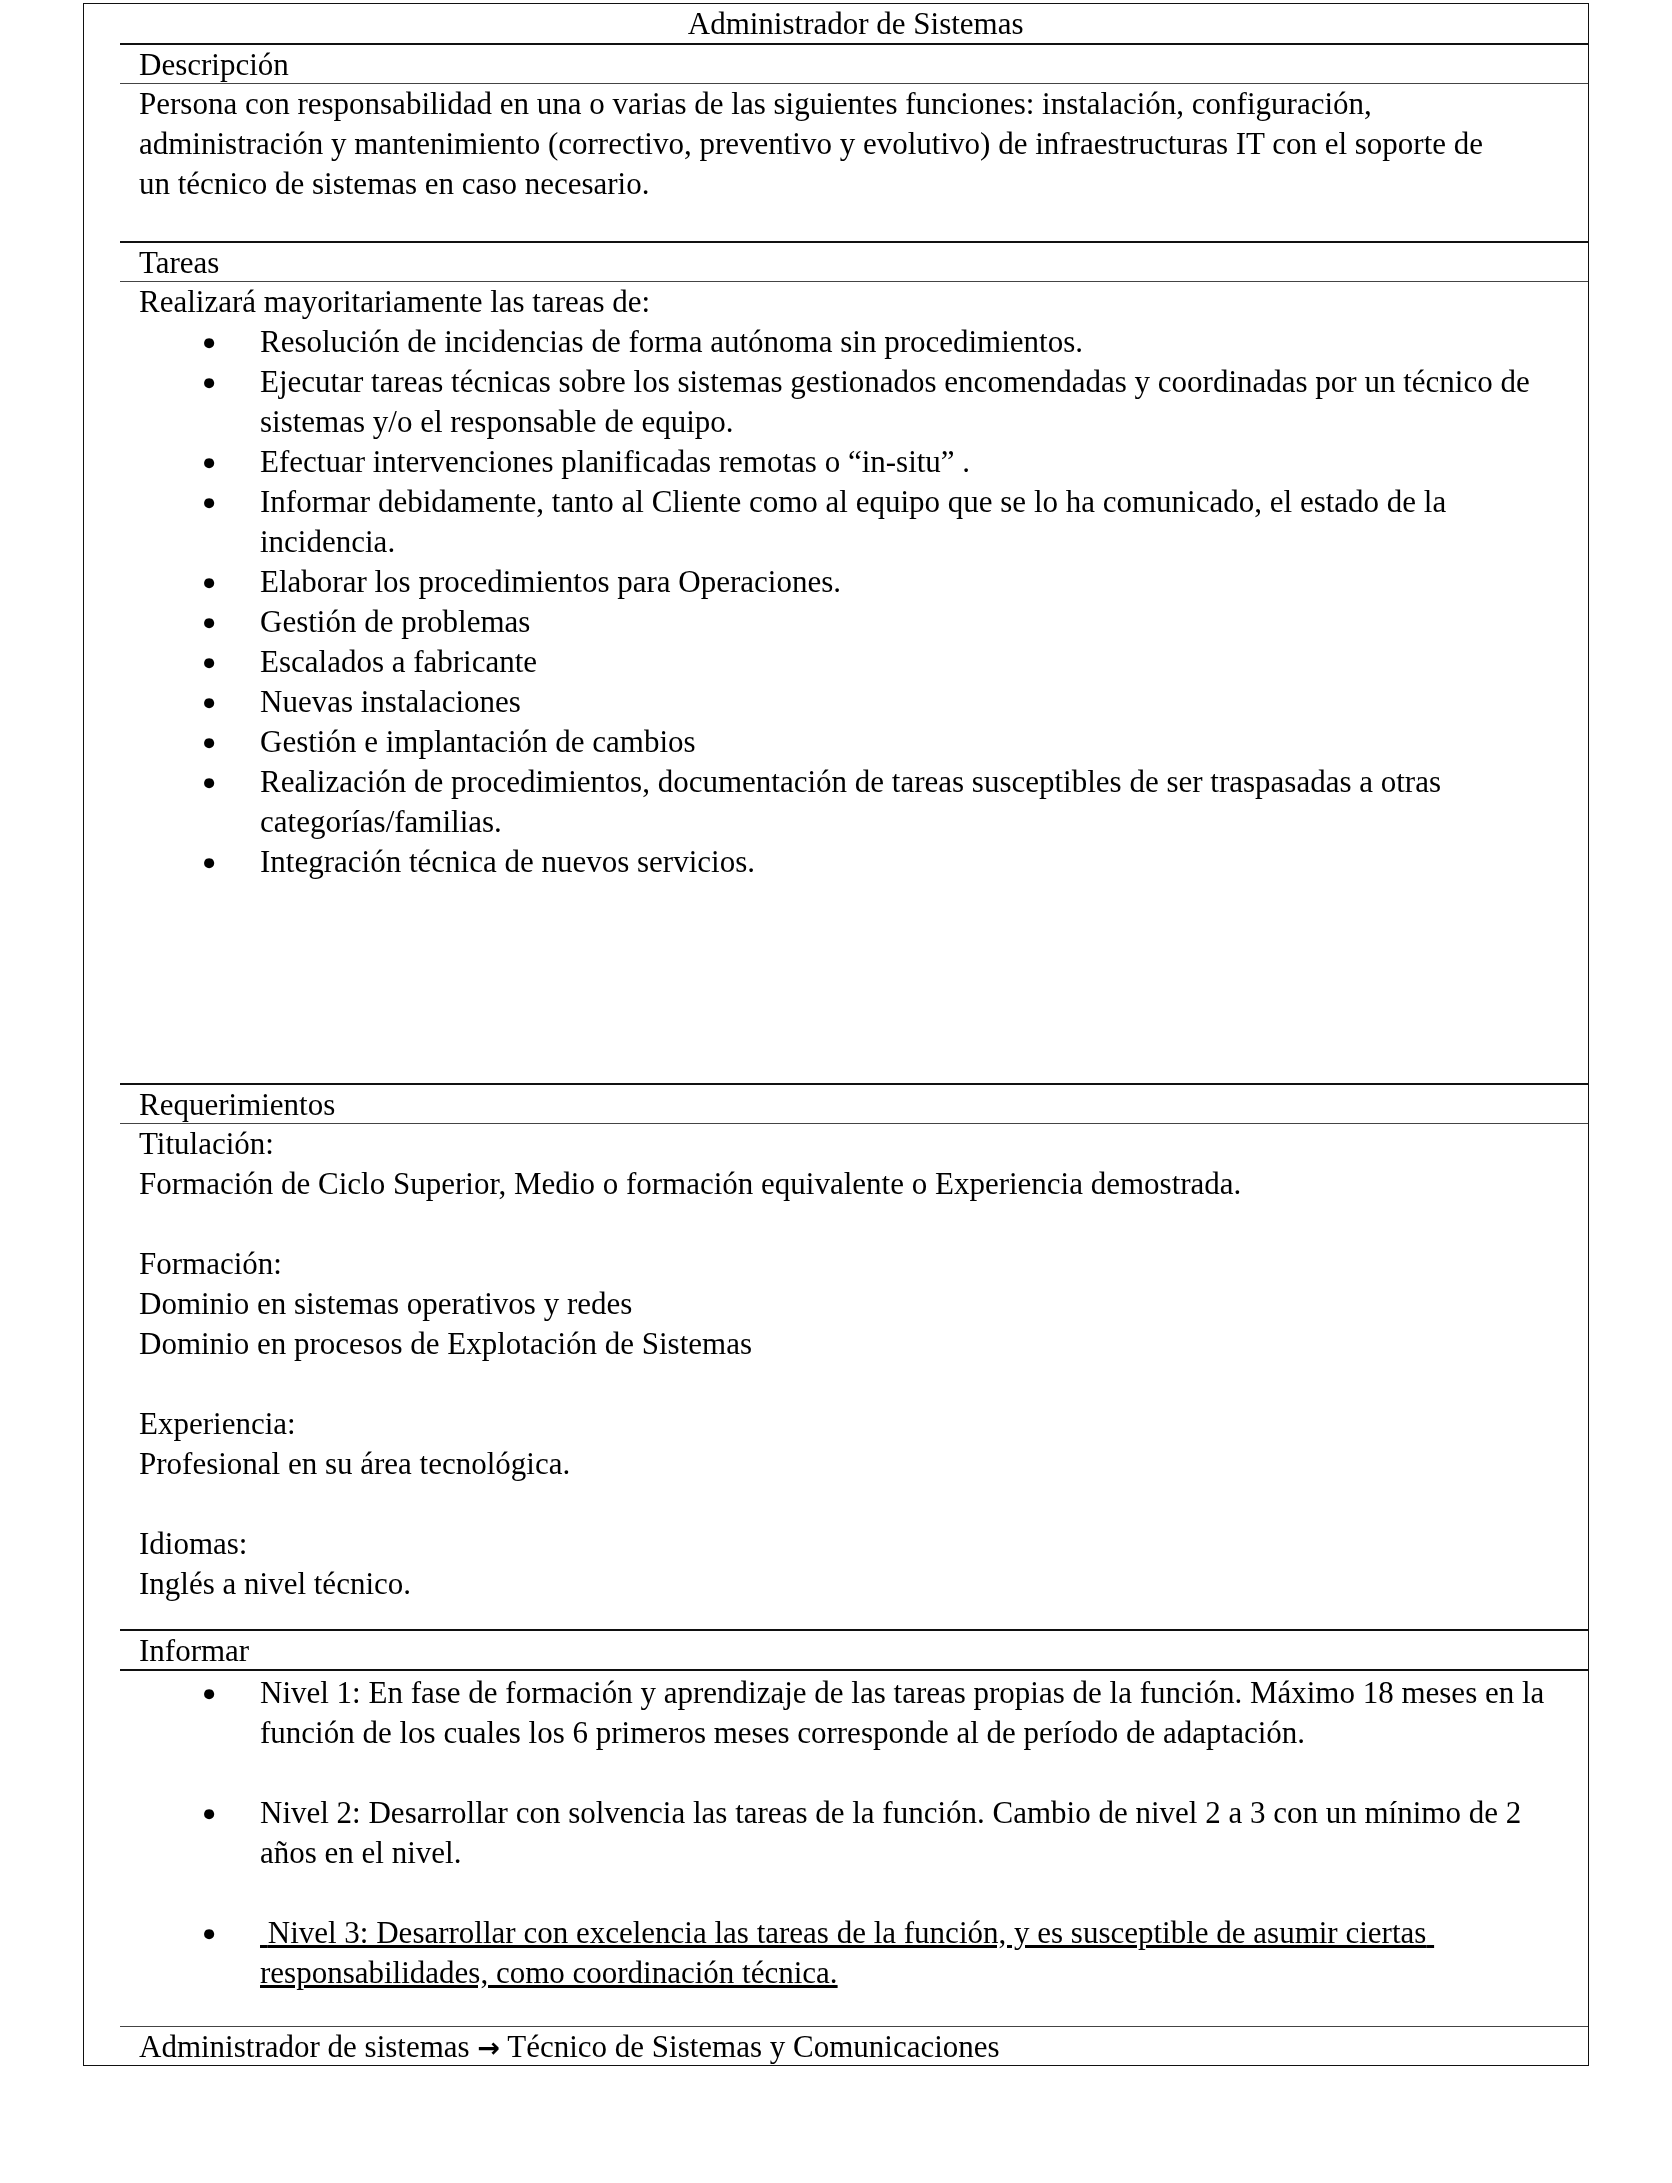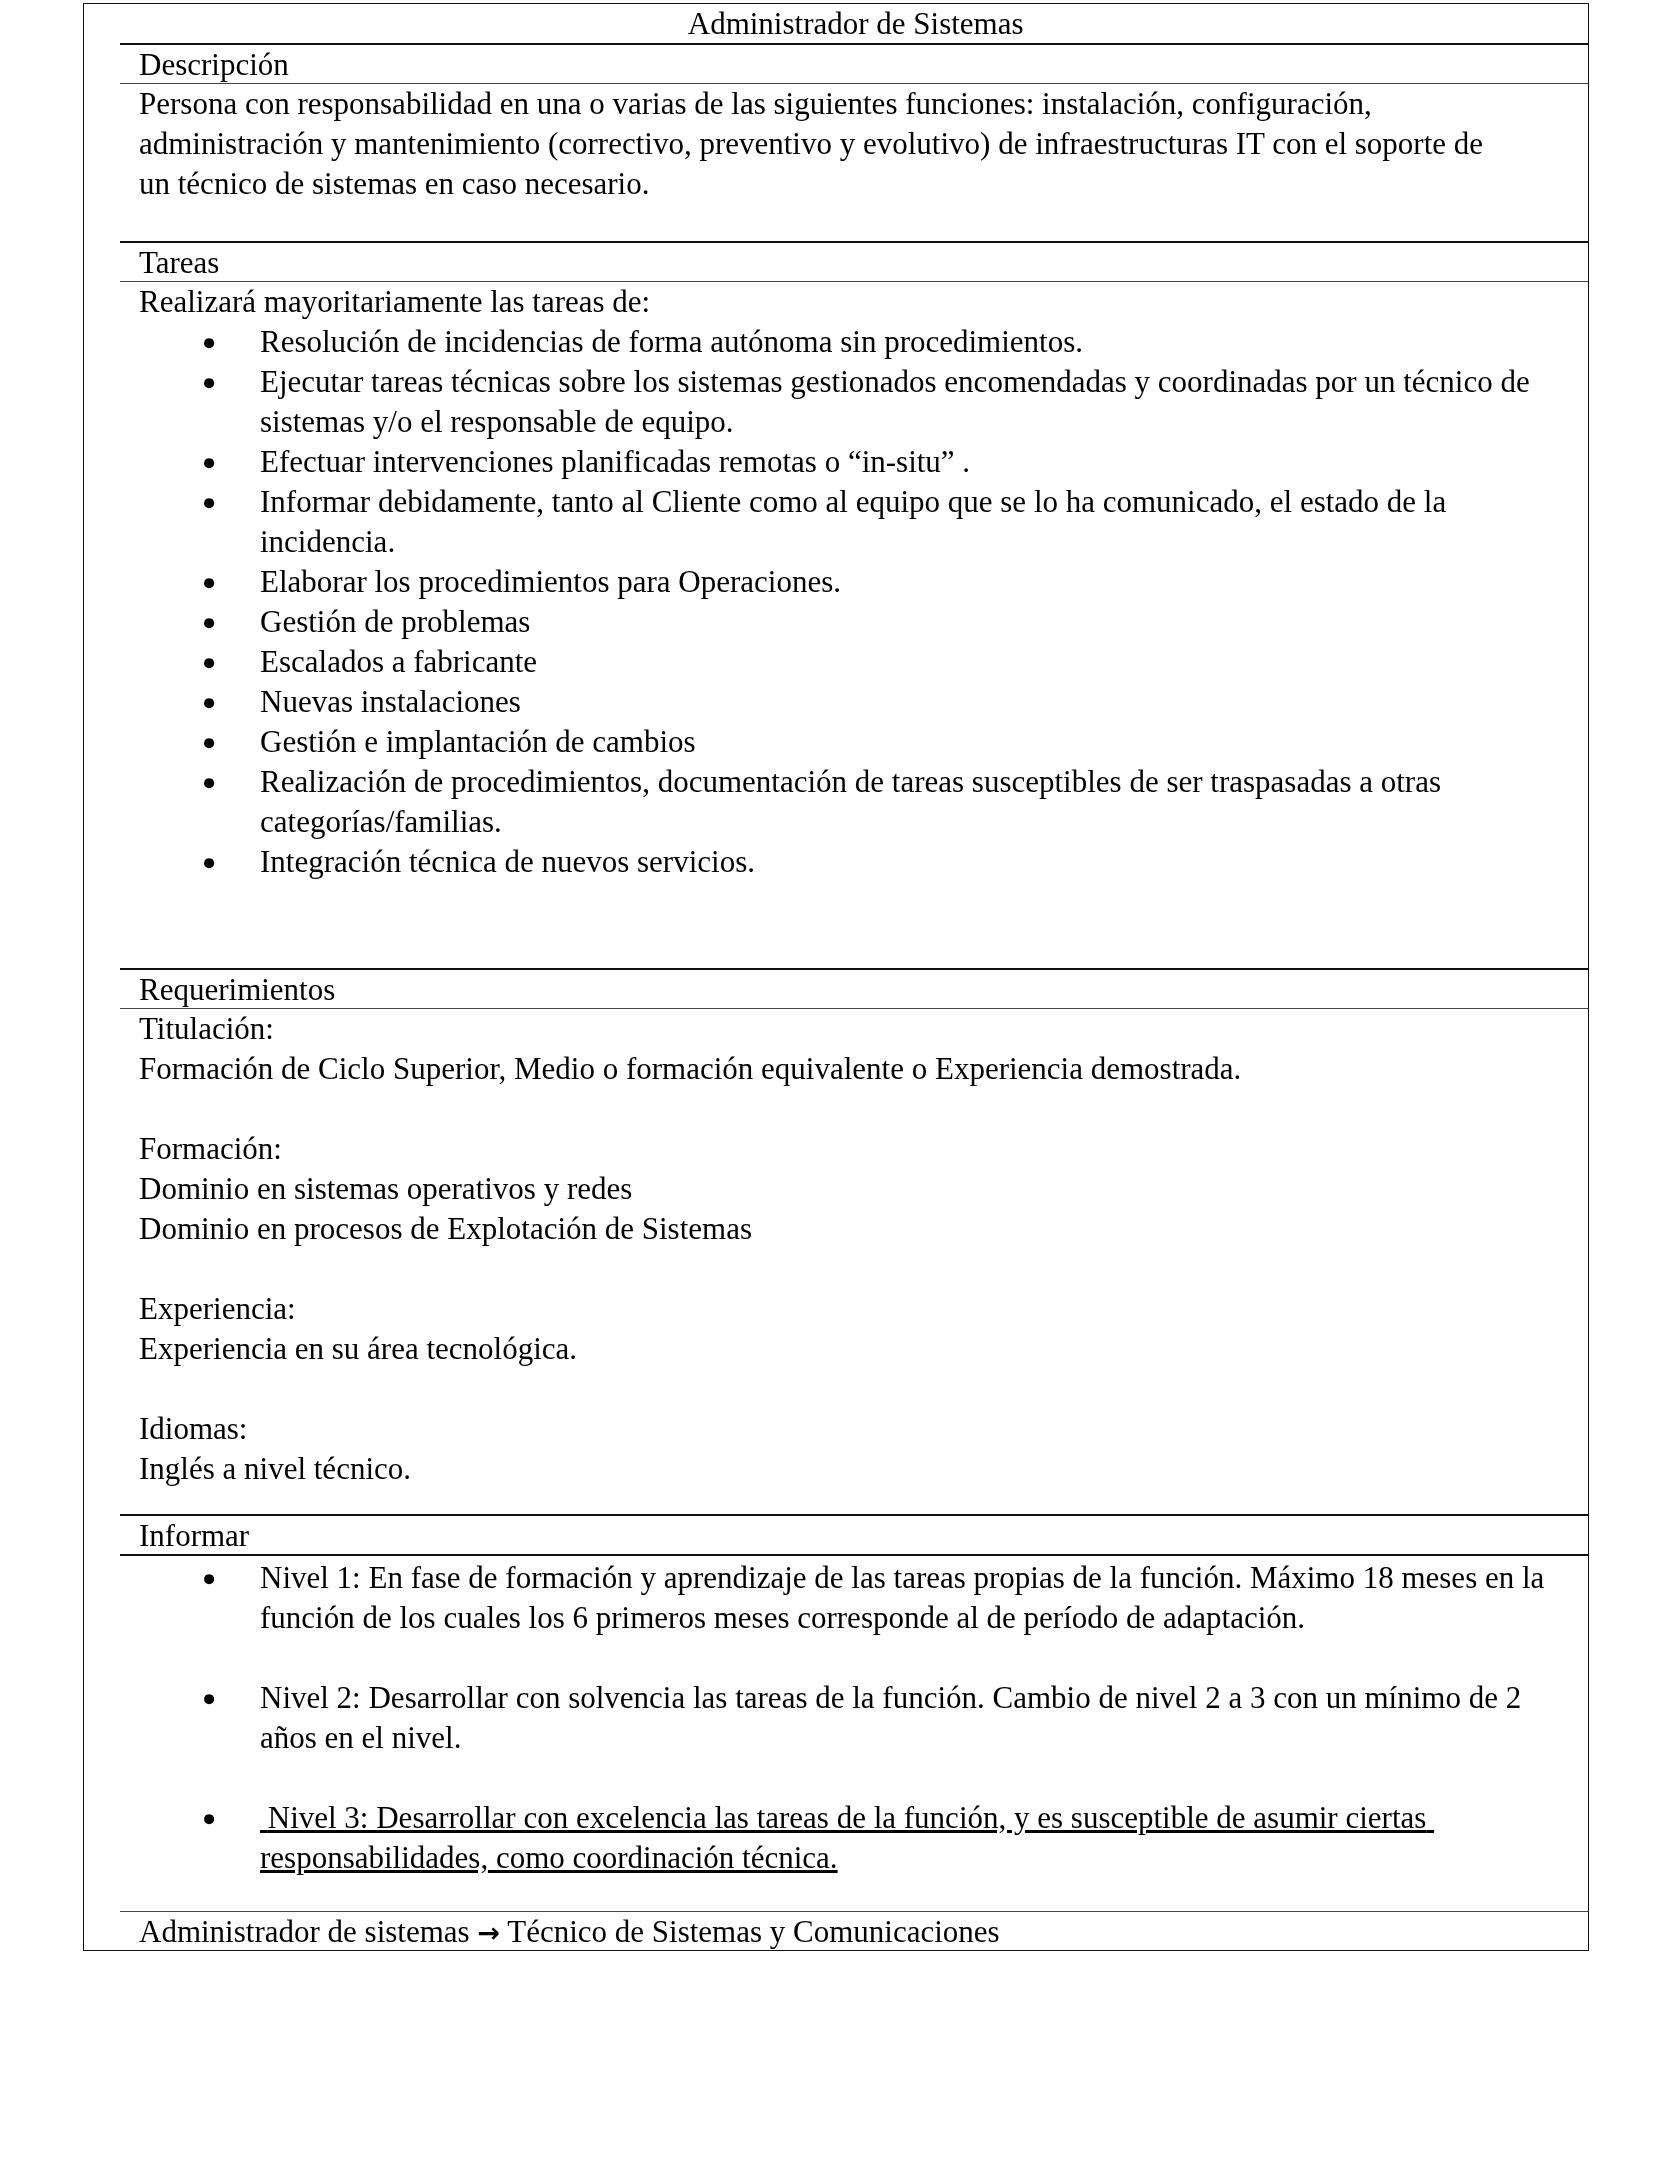--- a/index.html
+++ b/index.html
@@ -7,21 +7,21 @@
          font-family: "Liberation Serif", "DejaVu Serif", serif; color: #000; }
   .doc { position: absolute; left: 83px; top: 3.1px; width: 1506px;
          border: 1.6px solid #111; box-sizing: border-box; padding-left: 36px; }
   .row { border-top: 2.4px solid #111; box-sizing: border-box; padding-left: 19px; padding-right: 15.7px;
          font-size: 31px; line-height: 40px; }
   .row:first-child { border-top: none; }
   .row.title { text-align: center; height: 39px; }
   .row.head { height: 40px; border-top-width: 2.4px; }
   .row.thin { border-top-width: 1.6px; border-top-color: #444; }
   .row.desc-body { height: 158px; }
-  .row.tareas-body { height: 687px; }
+  .row.tareas-body { height: 802px; }
   .row.req-body { height: 506px; }
   .row.niveles-body { height: 357px; padding-top: 1.6px; }
   .row.carrera-body { height: 39px; }
   ul.bullets { list-style: none; margin: 0; padding: 0; }
   ul.bullets li { position: relative; padding-left: 121px; }
   ul.bullets li .bullet { position: absolute; left: 63px; top: 0; font-size: 23.6px; }
   .niveles-body ul.bullets li { margin-bottom: 40px; }
   .niveles-body ul.bullets li:last-child { margin-bottom: 0; }
   .blank { height: 40px; }
   .arrow { font-family: "DejaVu Sans", sans-serif; font-weight: bold; font-size: 27px; }
@@ -61,21 +61,21 @@
   <div class="row head">Requerimientos</div>
   <div class="row thin req-body">
     <div>Titulación:</div>
     <div>Formación de Ciclo Superior, Medio o formación equivalente o Experiencia demostrada.</div>
     <div class="blank"></div>
     <div>Formación:</div>
     <div>Dominio en sistemas operativos y redes</div>
     <div>Dominio en procesos de Explotación de Sistemas</div>
     <div class="blank"></div>
     <div>Experiencia:</div>
-    <div>Experiencia en su área tecnológica.</div>
+    <div>Profesional en su área tecnológica.</div>
     <div class="blank"></div>
     <div>Idiomas:</div>
     <div>Inglés a nivel técnico.</div>
   </div>
 
   <div class="row head">Informar</div>
   <div class="row niveles-body">
     <ul class="bullets">
       <li><span class="bullet">●</span><span>Nivel 1: En fase de formación y aprendizaje de las tareas propias de la función. Máximo 18 meses en la función de los cuales los 6 primeros meses corresponde al de período de adaptación.</span></li>
       <li><span class="bullet">●</span><span>Nivel 2: Desarrollar con solvencia las tareas de la función. Cambio de nivel 2 a 3 con un mínimo de 2 años en el nivel.</span></li>

